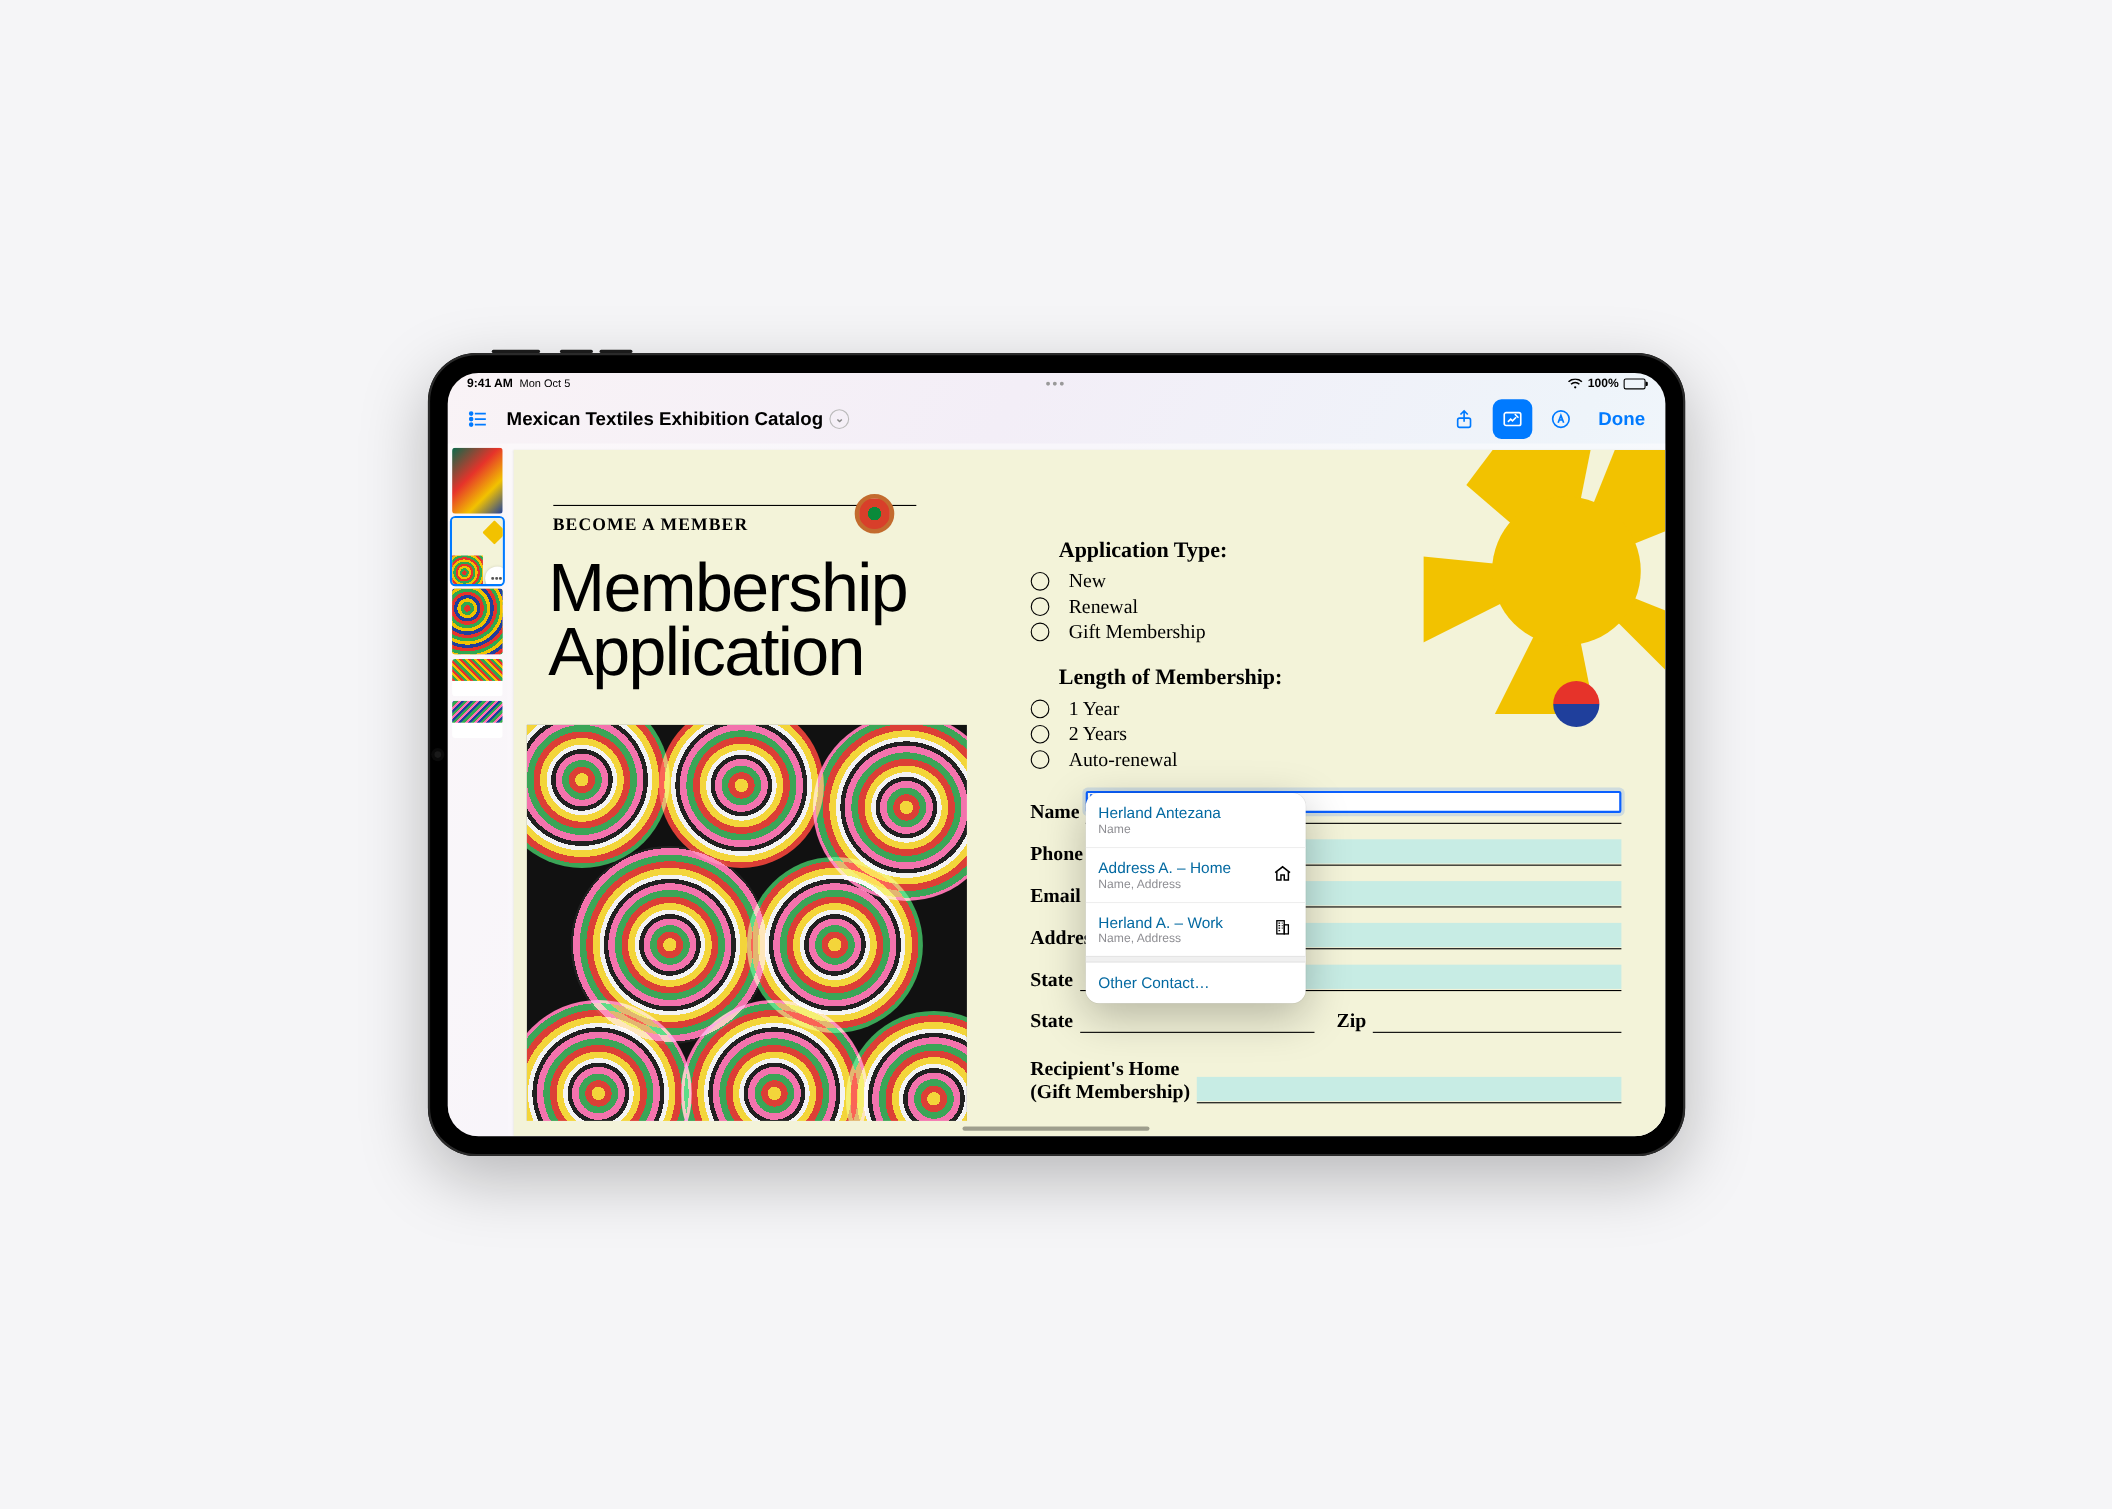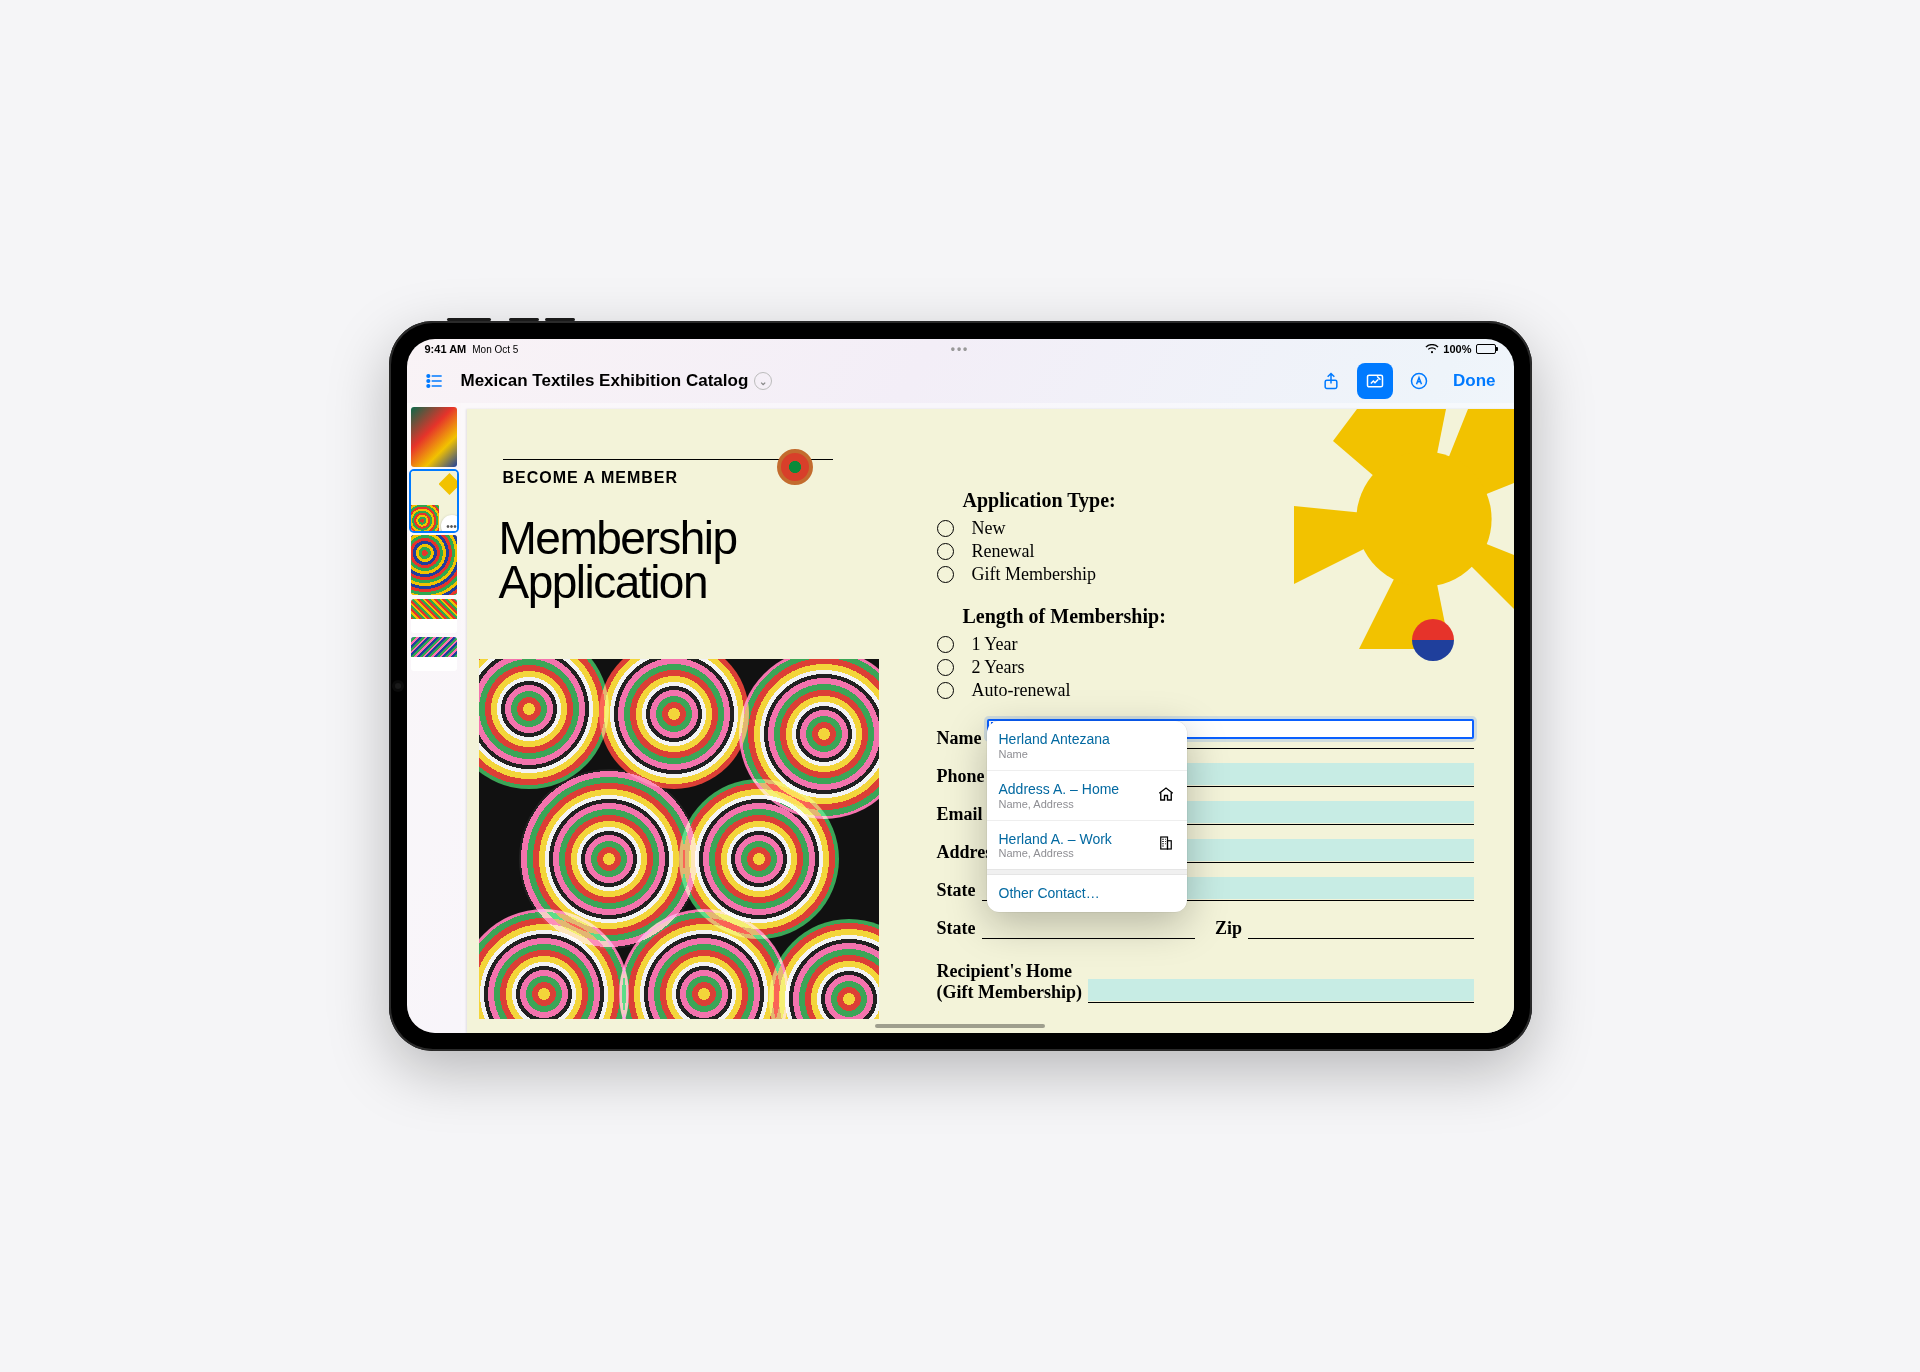--- a/index.html
+++ b/index.html
@@ -148,31 +148,31 @@
                 linear-gradient(#d83f2a,#d83f2a);
     border:4px solid #c36b2e;
   }
   .overline-rule {
     position:absolute; top:50px; left:36px;
     width: 330px; border-top:1px solid #000;
   }
   .overline {
     position:absolute;
     top:60px; left:36px;
-    font-family: Liberation Sans, sans-serif;
+    font-family: Liberation Serif, serif;
     font-weight:700;
     font-size:16px;
     letter-spacing:1px;
   }
   .headline {
     position:absolute;
-    top:108px; left:32px;
+    top:97px; left:32px;
     font-family: "Helvetica Neue", Arial, sans-serif;
     font-weight: 500;
-    font-size: 46px;
+    font-size: 62px;
     line-height: 0.95;
     letter-spacing:-1.5px;
     color:#000;
   }
   
   .art {
     position:absolute;
     top:250px; left:12px;
     width:400px; height:360px;
     background:#111;

